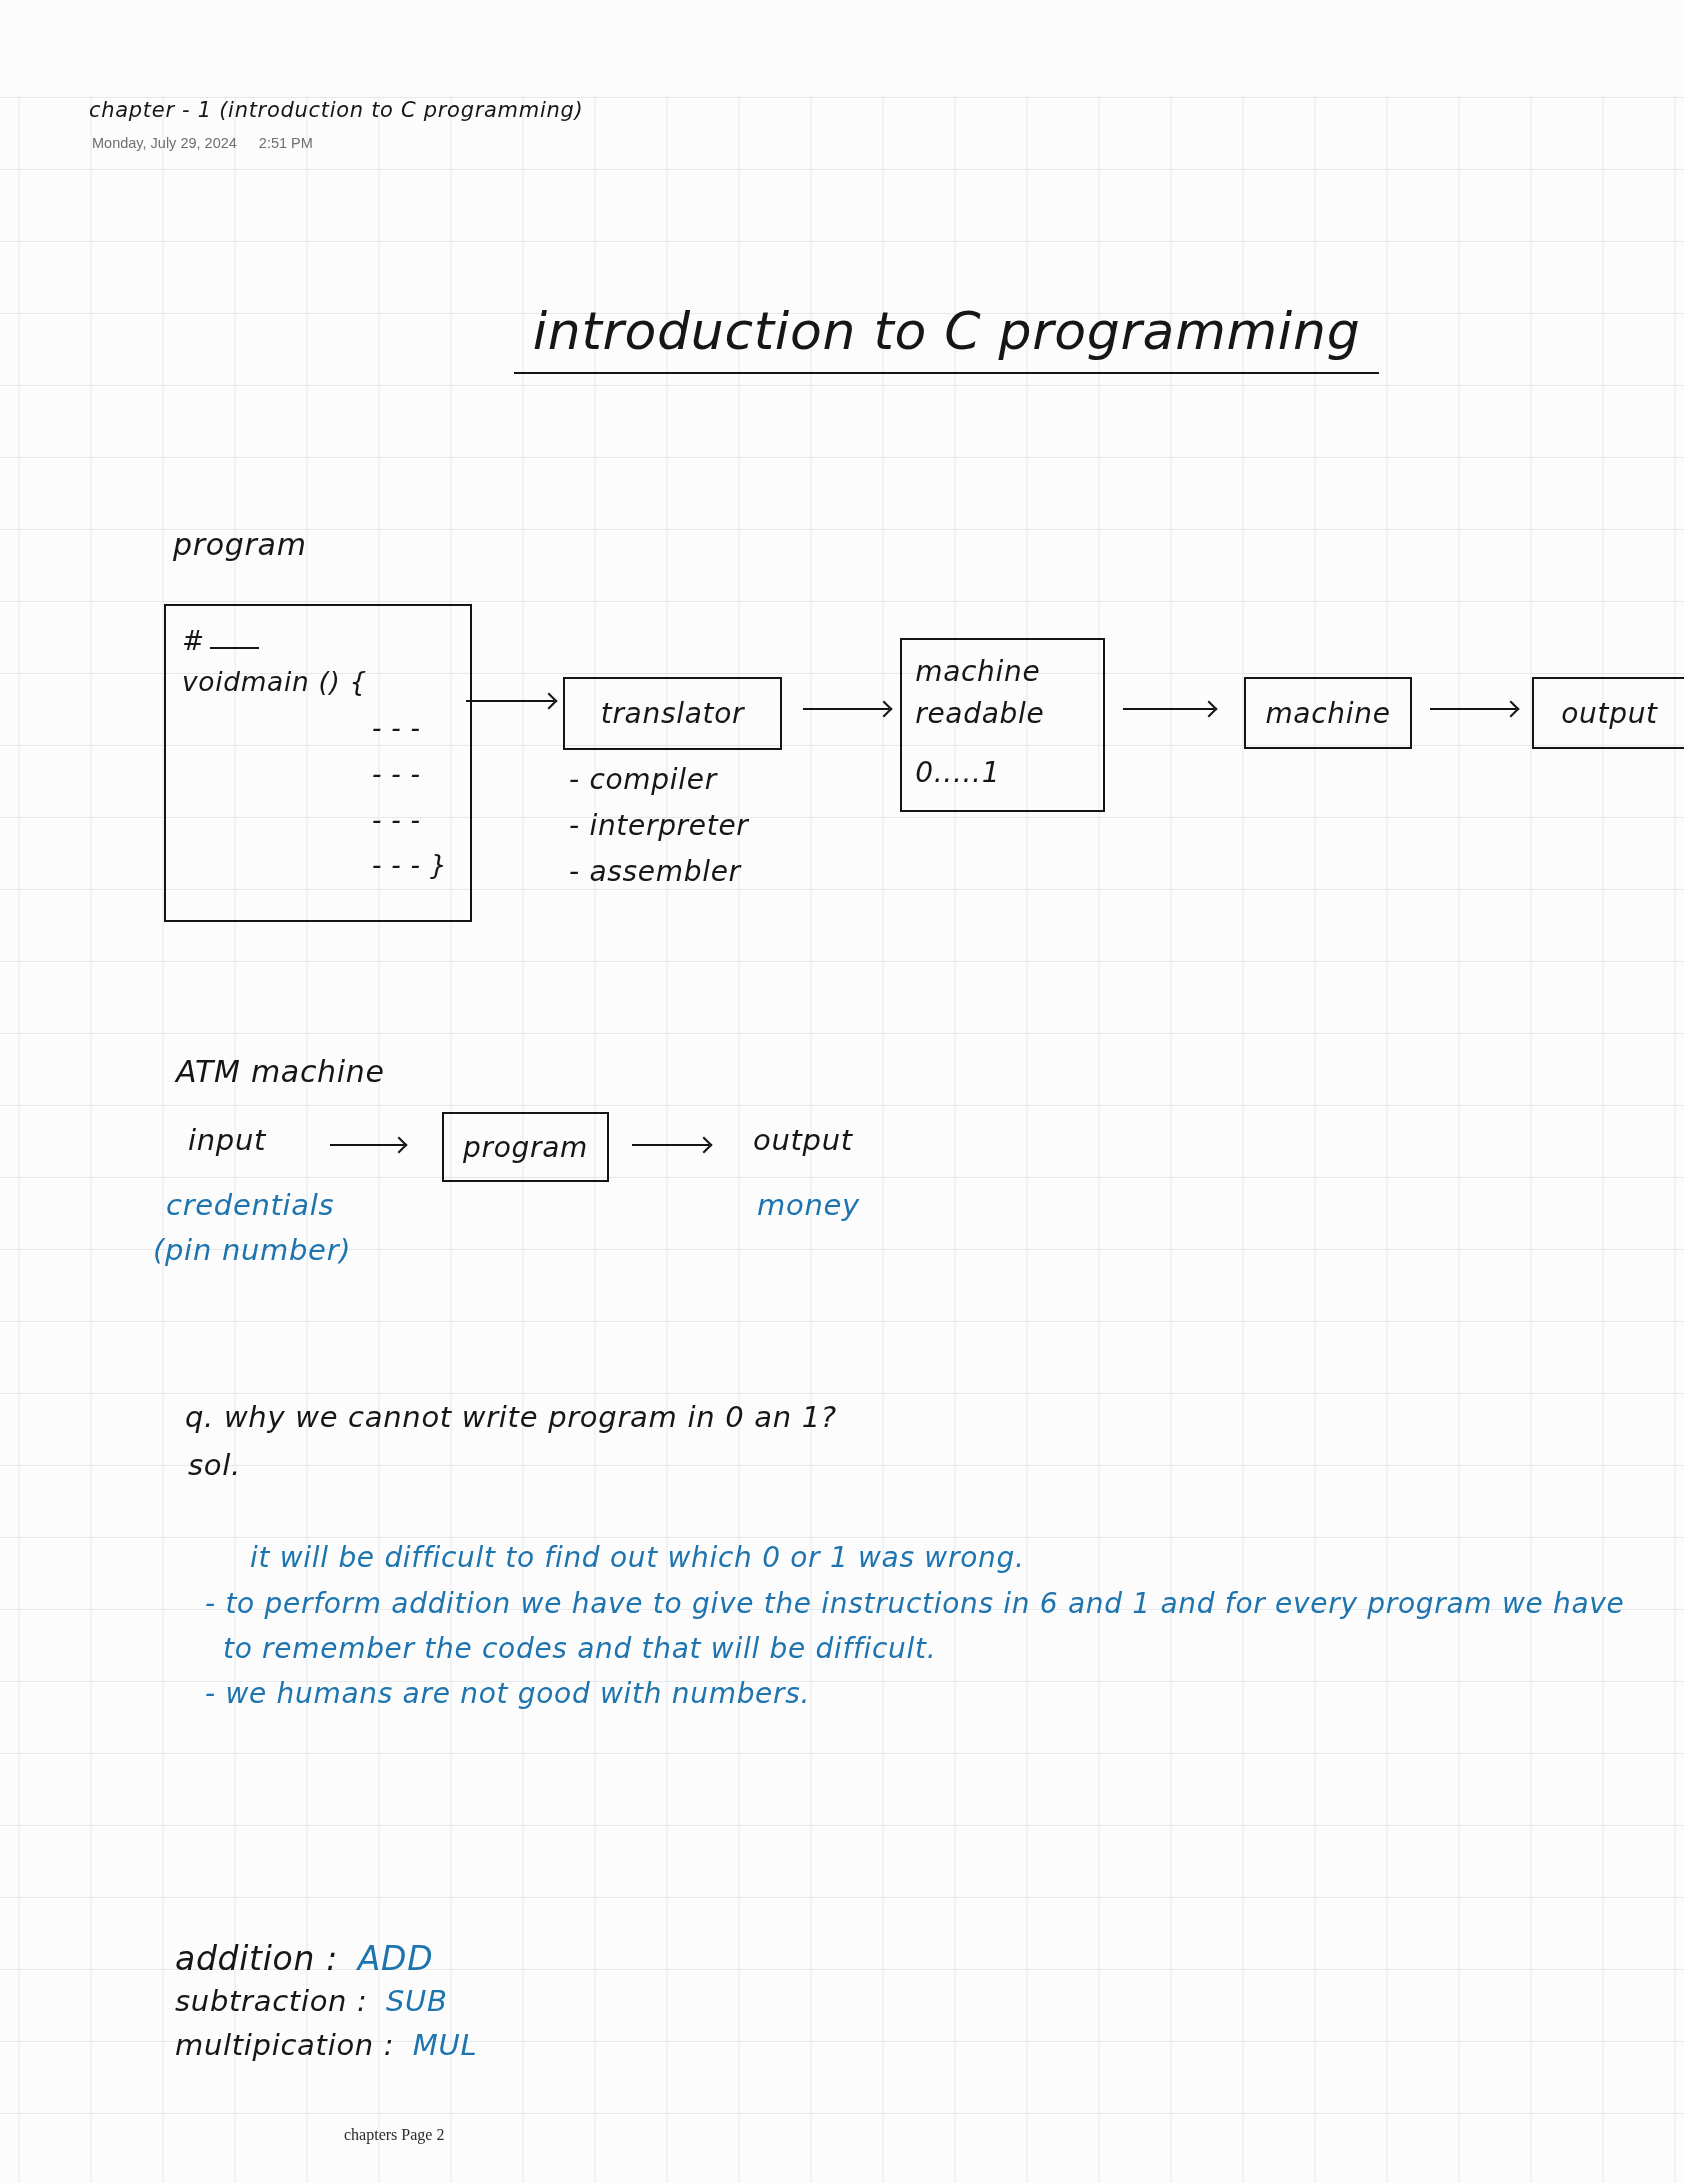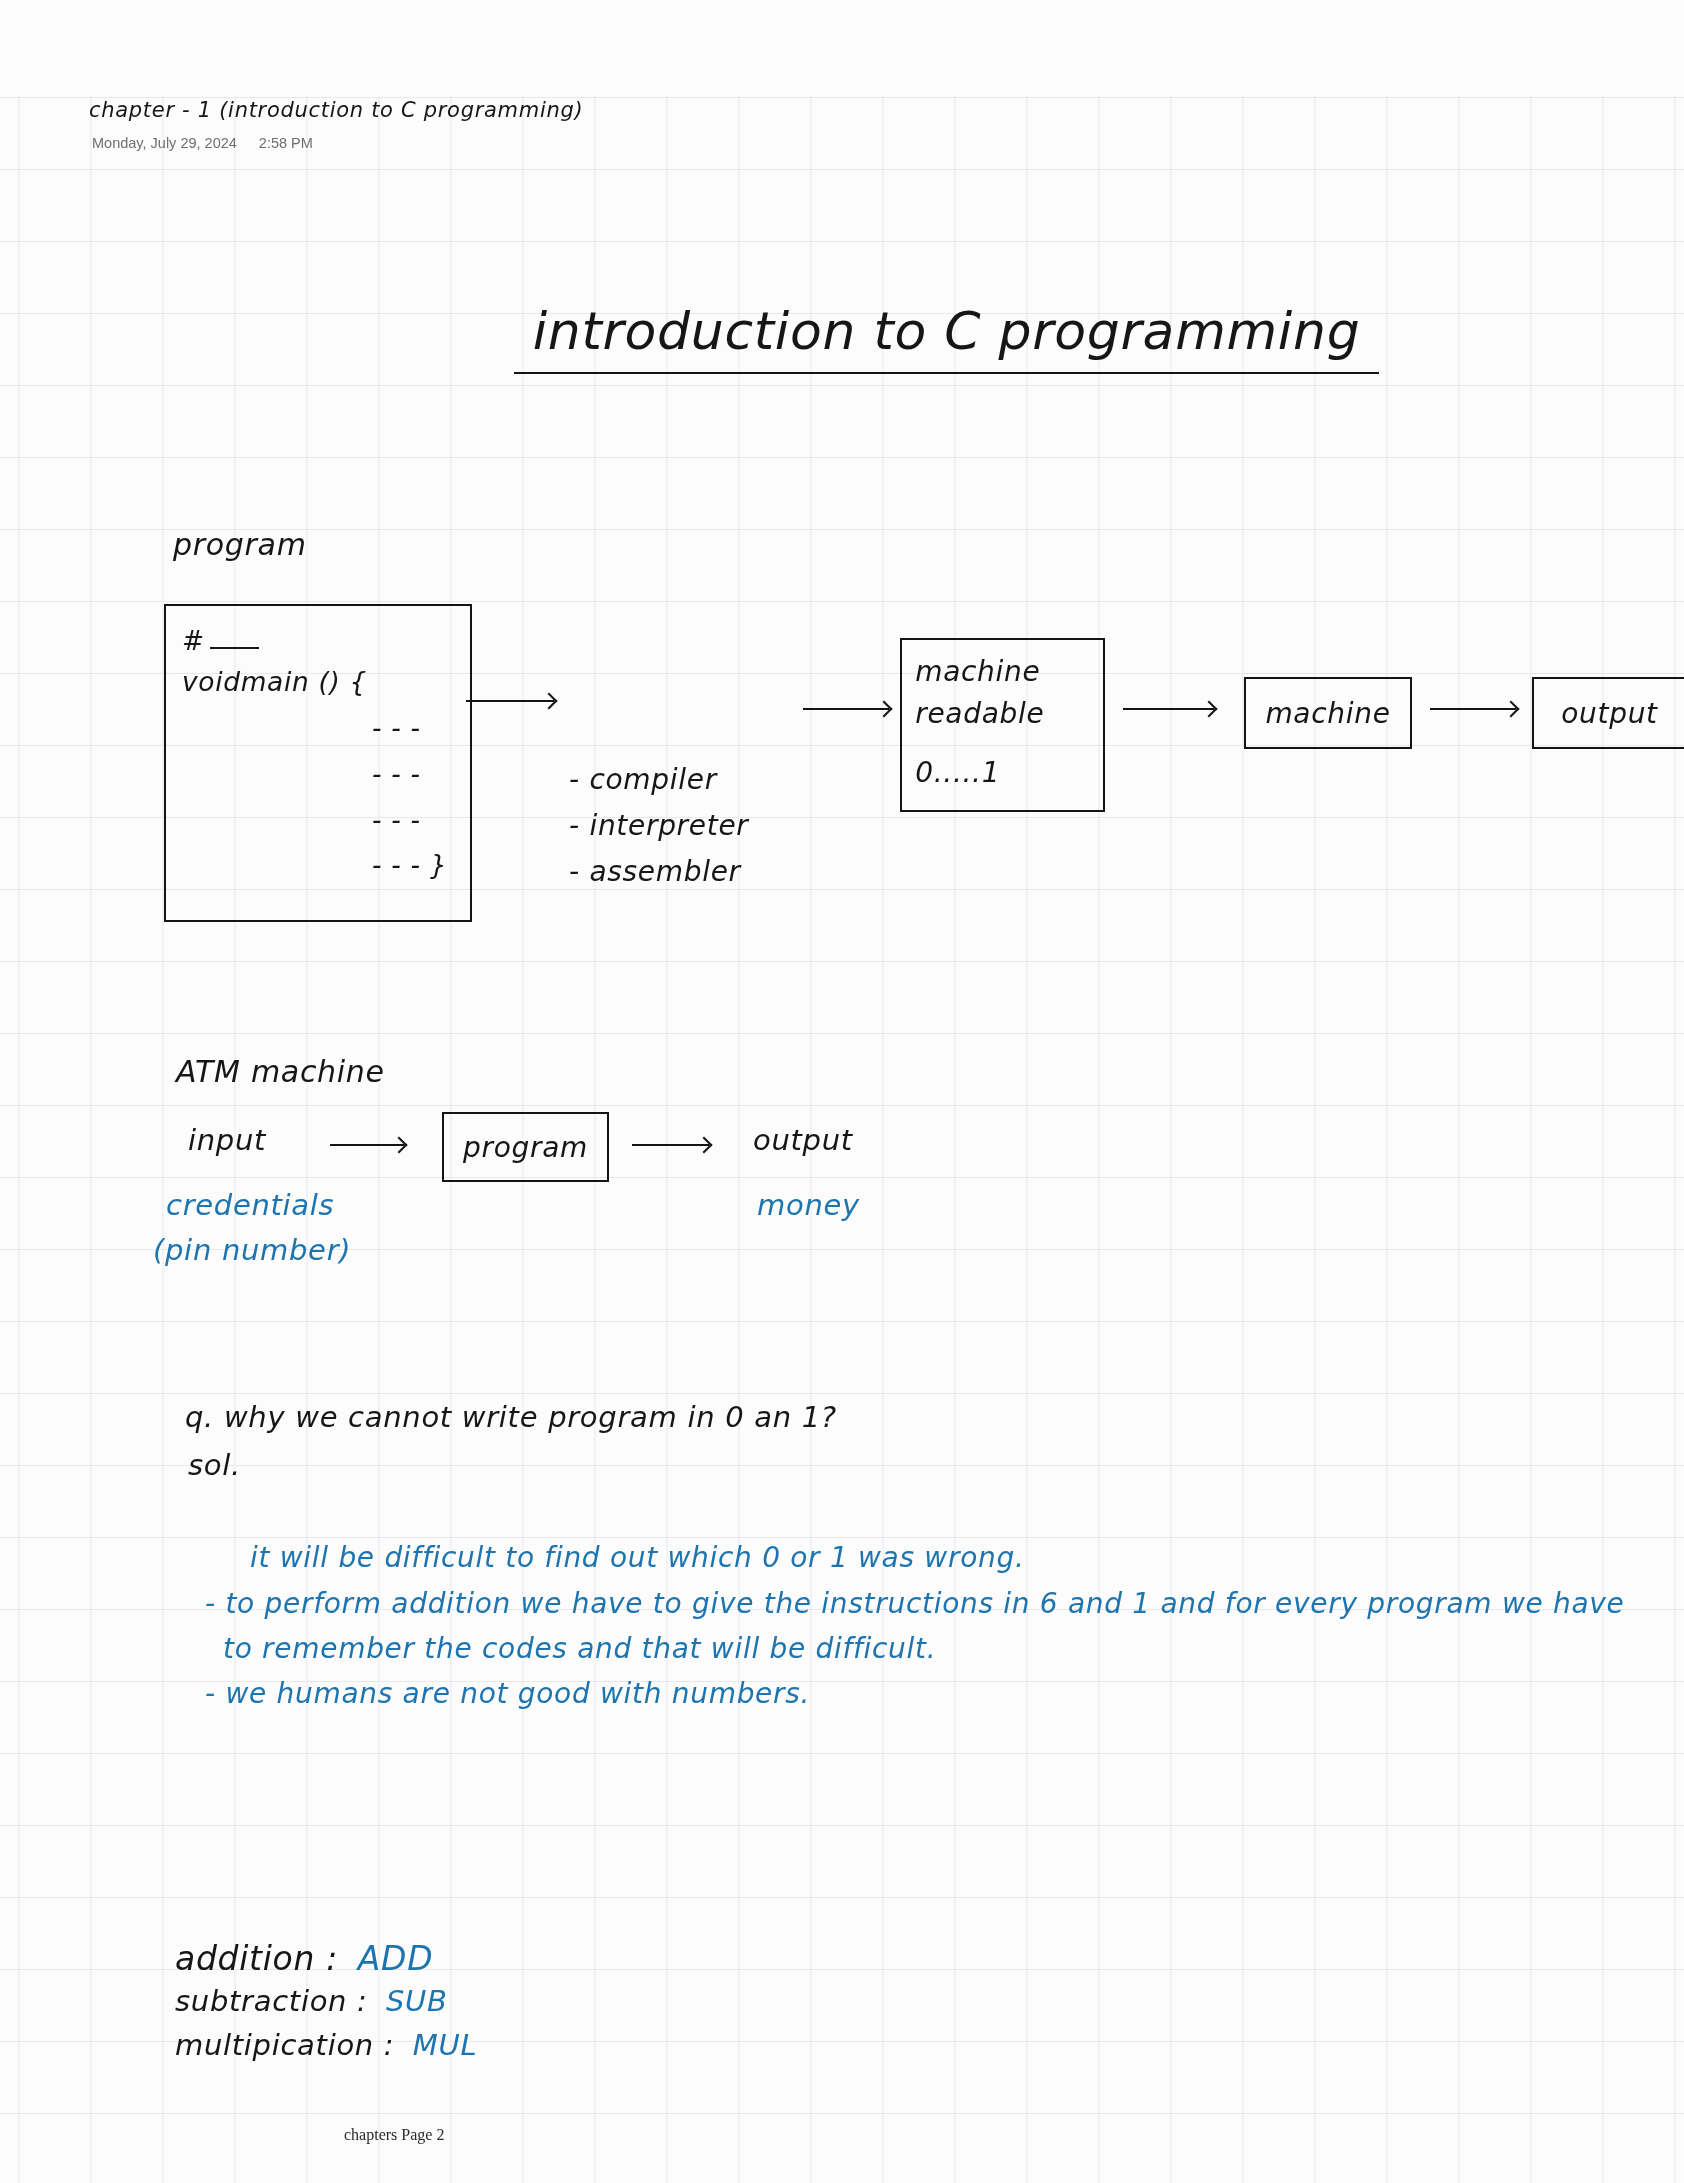--- a/index.html
+++ b/index.html
@@ -52,21 +52,21 @@
 </style>
 </head>
 <body>
 
 <div class="page">
   <div class="top-mask"></div>
 
   <div class="t hw" style="left:89px; top:98px; font-size:21px;">chapter - 1 (introduction to C programming)</div>
   <div class="t sans" style="left:92px; top:135px; font-size:14.5px; color:#6f6f6f; display:flex; gap:22px;">
     <span>Monday, July 29, 2024</span>
-    <span>2:58 PM</span>
+    <span>2:51 PM</span>
   </div>
 
   <div class="t hw main-title" style="left:514px; top:301px; width:865px;">introduction to C programming</div>
 
   <div class="t hw" style="left:173px; top:527px; font-size:30px;">program</div>
 
   <div class="box box-left code-box hw" style="left:164px; top:604px; width:288px; height:295px;">
     <div style="display:flex; align-items:flex-end;">
       <span>#</span>
       <span class="blank-line" style="margin-bottom:6.6px;"></span>
@@ -75,20 +75,23 @@
     <div class="dash-block">
       <div class="dash-line" style="top:0;">- - -</div>
       <div class="dash-line" style="top:46px;">- - -</div>
       <div class="dash-line" style="top:92px;">- - -</div>
       <div class="dash-line" style="top:137px;">- - -  }</div>
     </div>
   </div>
 
   <div class="arrow" style="left:466px; top:700px; width:88px;"></div>
 
+  <div class="box hw" style="left:563px; top:677px; width:215px; height:69px;">
+    <span>translator</span>
+  </div>
 
   <div class="t hw" style="left:569px; top:763px; font-size:28px;">- compiler</div>
   <div class="t hw" style="left:569px; top:809px; font-size:28px;">- interpreter</div>
   <div class="t hw" style="left:569px; top:855px; font-size:28px;">- assembler</div>
 
   <div class="arrow" style="left:803px; top:708px; width:86px;"></div>
 
   <div class="box box-left hw" style="left:900px; top:638px; width:188px; height:159px; padding:10.6px 0 0 13.2px;">
     <div class="mr-line">machine</div>
     <div class="mr-line">readable</div>

